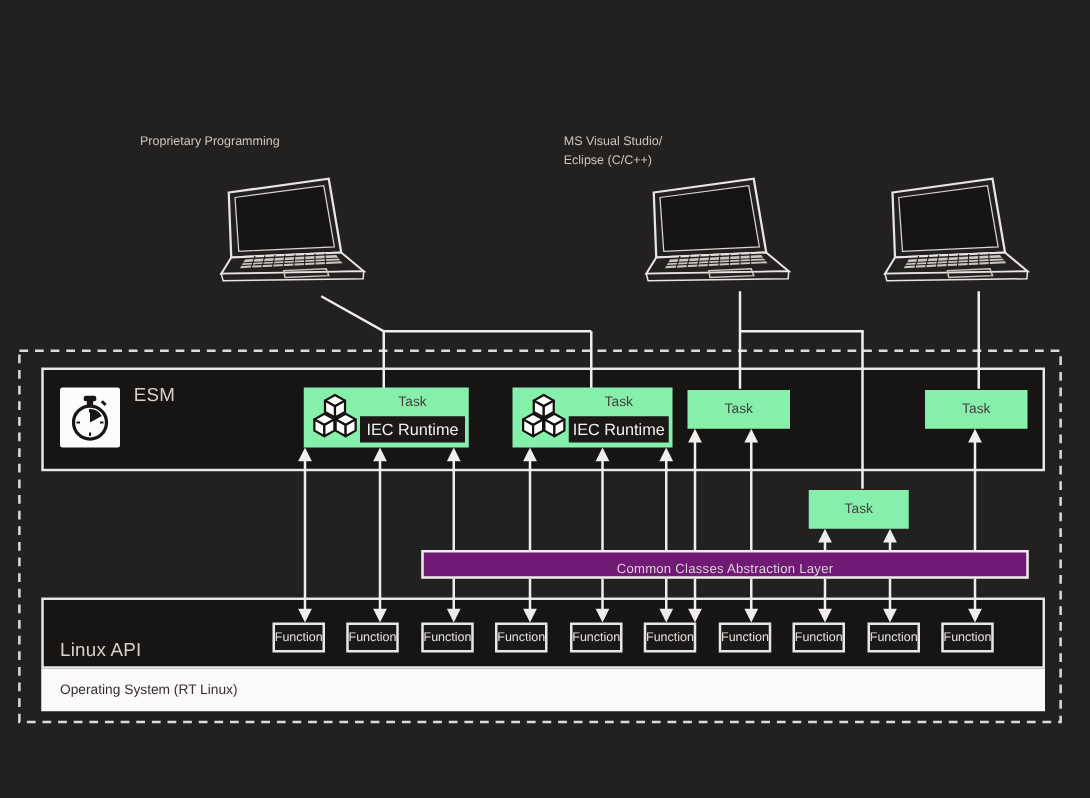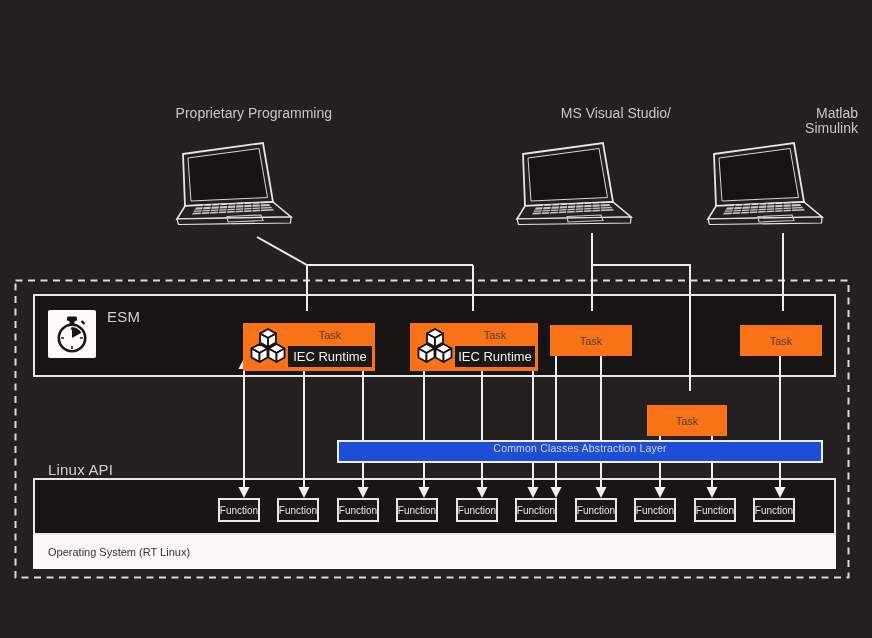--- a/index.html
+++ b/index.html
@@ -21,71 +21,68 @@
   .panel-label{
     position:absolute;color:#d3d0cd;font-size:15px;letter-spacing:.2px;z-index:4;
   }
   .os-label{
     position:absolute;color:#343130;font-size:11px;z-index:4;
   }
   
   svg.wires{position:absolute;left:0;top:0;z-index:2;}
   
   .task-white{
-    position:absolute;background:#f97316;z-index:3;box-sizing:border-box;margin-top:13px;
+    position:absolute;background:#86efac;z-index:3;box-sizing:border-box;
   }
   .task-label{
     position:absolute;color:#46423f;font-size:11px;text-align:center;
   }
   .task-label.full{left:0;right:0;top:50%;transform:translateY(-54%);}
   .iec-box{
     position:absolute;background:#1b1818;color:#f3f1ef;font-size:13px;
     display:flex;align-items:center;justify-content:center;box-sizing:border-box;
   }
   .ccal{
-    position:absolute;background:#1d4ed8;border:2px solid #eeedeb;z-index:3;
-    box-sizing:border-box;display:flex;align-items:flex-start;justify-content:center;
+    position:absolute;background:#701a75;border:2px solid #eeedeb;z-index:3;
+    box-sizing:border-box;display:flex;align-items:flex-end;justify-content:center;
     color:#d8d6d3;font-size:10.5px;letter-spacing:.2px;
   }
   .fn{
     position:absolute;background:#1b1818;border:2px solid #e9e7e5;z-index:3;
     box-sizing:border-box;display:flex;align-items:center;justify-content:center;
     color:#e3e1df;font-size:10px;width:42px;height:24px;top:498px;
   }
   .icon-box{
     position:absolute;background:#fdfcfb;border-radius:2px;z-index:3;
     display:flex;align-items:center;justify-content:center;
   }
   .laptop-label{
-    position:absolute;z-index:3;width:220px;text-align:right;
-    color:#c9c6c3;font-size:14px;line-height:15px;top:106px;
+    position:absolute;z-index:3;width:220px;text-align:left;
+    color:#c9c6c3;font-size:10px;line-height:15px;top:106px;
   }
 </style>
 </head>
 <body>
 
 <div class="stage">
 
   <div class="panel" style="left:33px;top:294px;width:803px;height:83px;"></div>
   <div class="panel" style="left:33px;top:478px;width:803px;height:57px;"></div>
   <div class="os-bar" style="left:33px;top:535px;width:803px;height:34px;"></div>
 
   <div class="panel-label" style="left:107px;top:308px;">ESM</div>
-  <div class="panel-label" style="left:48px;top:461px;">Linux API</div>
+  <div class="panel-label" style="left:48px;top:512px;">Linux API</div>
   <div class="os-label" style="left:48px;top:546px;">Operating System (RT Linux)</div>
 
   <div class="laptop-label" style="left:112px;">
     <div>Proprietary Programming</div>
   </div>
   <div class="laptop-label" style="left:451px;">
     <div>MS Visual Studio/</div>
-  </div>
-  <div class="laptop-label" style="left:638px;">
-    <div>Matlab</div>
-    <div>Simulink</div>
+    <div>Eclipse (C/C++)</div>
   </div>
 
   <svg class="wires" width="872" height="638" viewBox="0 0 872 638">
     <defs>
       <g id="laptop-art">
         <polygon points="8,14 88,3 98,62 10,66" fill="#232020" stroke="#e8e6e4" stroke-width="1.8"></polygon>
         <polygon points="13,18 84,8.5 92.5,57.5 16,61" fill="#161313" stroke="#d8d6d4" stroke-width="1"></polygon>
         <polygon points="10,66 98,62 116,77 2,79" fill="#232020" stroke="#e8e6e4" stroke-width="1.6"></polygon>
         <polygon points="2,79 116,77 115.5,83 3.5,84.5" fill="#232020" stroke="#e8e6e4" stroke-width="1.2"></polygon>
         <polygon points="21,67.5 94,64 99,70.5 17,74.5" fill="#c9c7c4"></polygon>

